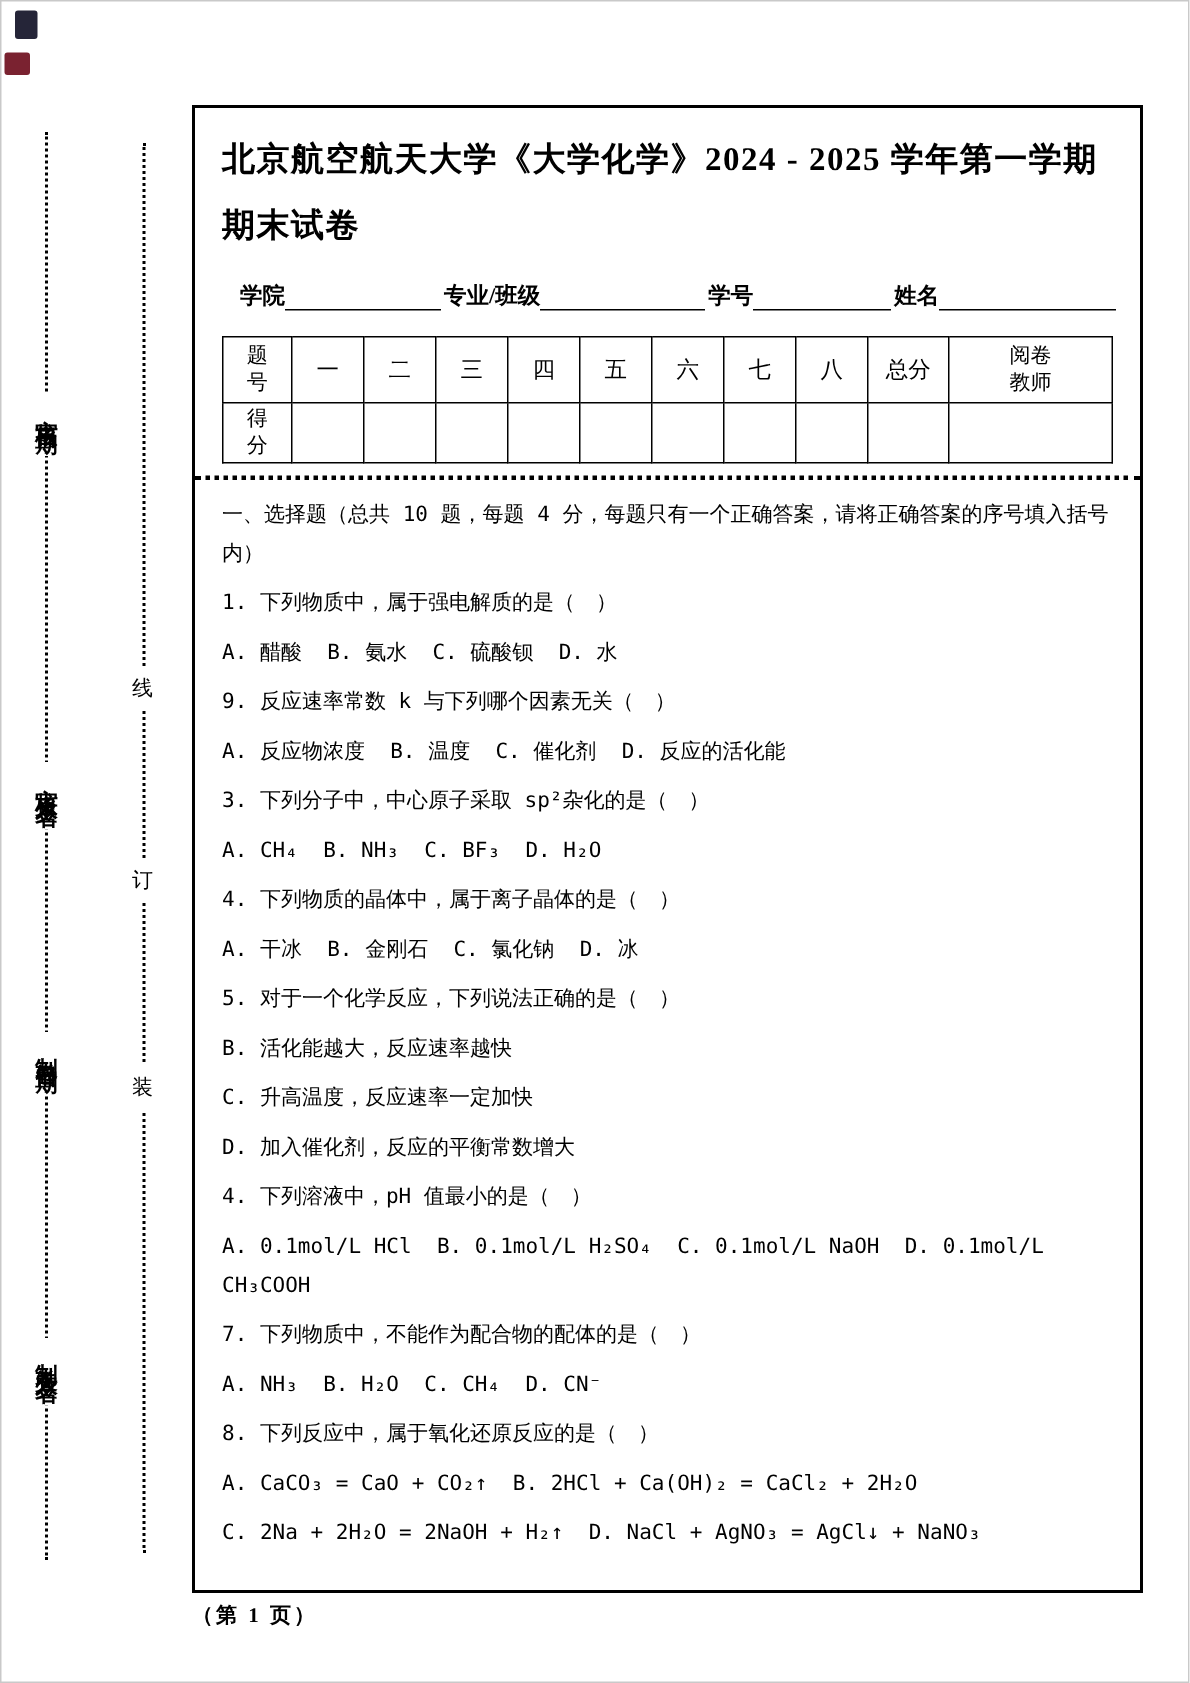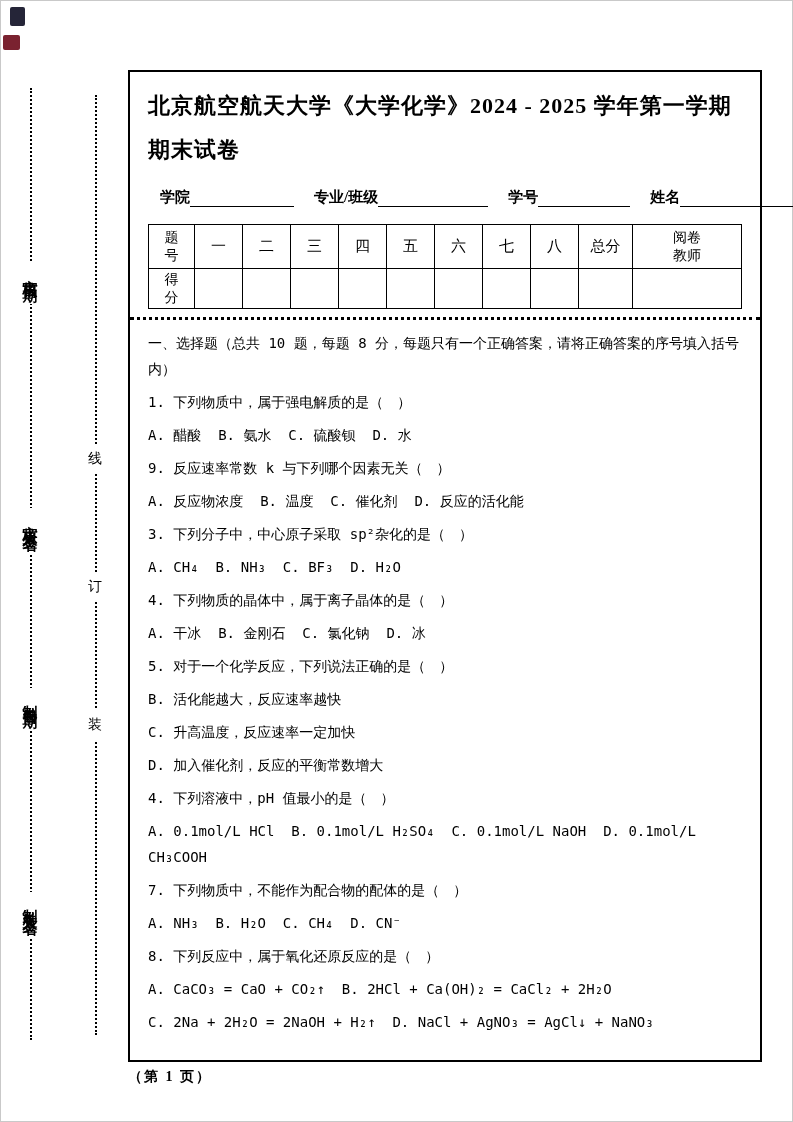--- a/index.html
+++ b/index.html
@@ -49,21 +49,21 @@
     padding: 12px 18px 0;
   }
 
   .title {
     margin: 0; text-align: left;
     font-size: 22px; font-weight: bold; line-height: 44px; letter-spacing: 1px;
   }
 
   .form-row { margin-top: 16px; padding-left: 12px; font-size: 15px; font-weight: bold; height: 26px; white-space: nowrap; }
   .f-label { display: inline-block; }
-  .f-line + .f-label { margin-left: 20px; }
+  .f-line + .f-label { margin-left: 2px; }
   .f-line { display: inline-block; height: 19px; border-bottom: 1px solid #000; vertical-align: bottom; }
   .f-line-1 { width: 104px; }
   .f-line-2 { width: 110px; }
   .f-line-3 { width: 92px; }
   .f-line-4 { width: 118px; }
 
   .score-table {
     width: 100%; margin-top: 10px;
     border-collapse: collapse; table-layout: fixed;
     font-size: 15px;
@@ -159,21 +159,21 @@
           <td></td>
           <td></td>
           <td></td>
         </tr>
       </tbody>
     </table>
 
     <div class="dotted-sep"></div>
 
     <div class="body-lines">
-      <p class="line">一、选择题（总共 10 题，每题 8 分，每题只有一个正确答案，请将正确答案的序号填入括号内）</p>
+      <p class="line">一、选择题（总共 10 题，每题 4 分，每题只有一个正确答案，请将正确答案的序号填入括号内）</p>
       <p class="line">1. 下列物质中，属于强电解质的是（　）</p>
       <p class="line">A. 醋酸  B. 氨水  C. 硫酸钡  D. 水</p>
       <p class="line">9. 反应速率常数 k 与下列哪个因素无关（　）</p>
       <p class="line">A. 反应物浓度  B. 温度  C. 催化剂  D. 反应的活化能</p>
       <p class="line">3. 下列分子中，中心原子采取 sp²杂化的是（　）</p>
       <p class="line">A. CH₄  B. NH₃  C. BF₃  D. H₂O</p>
       <p class="line">4. 下列物质的晶体中，属于离子晶体的是（　）</p>
       <p class="line">A. 干冰  B. 金刚石  C. 氯化钠  D. 冰</p>
       <p class="line">5. 对于一个化学反应，下列说法正确的是（　）</p>
       <p class="line">B. 活化能越大，反应速率越快</p>

